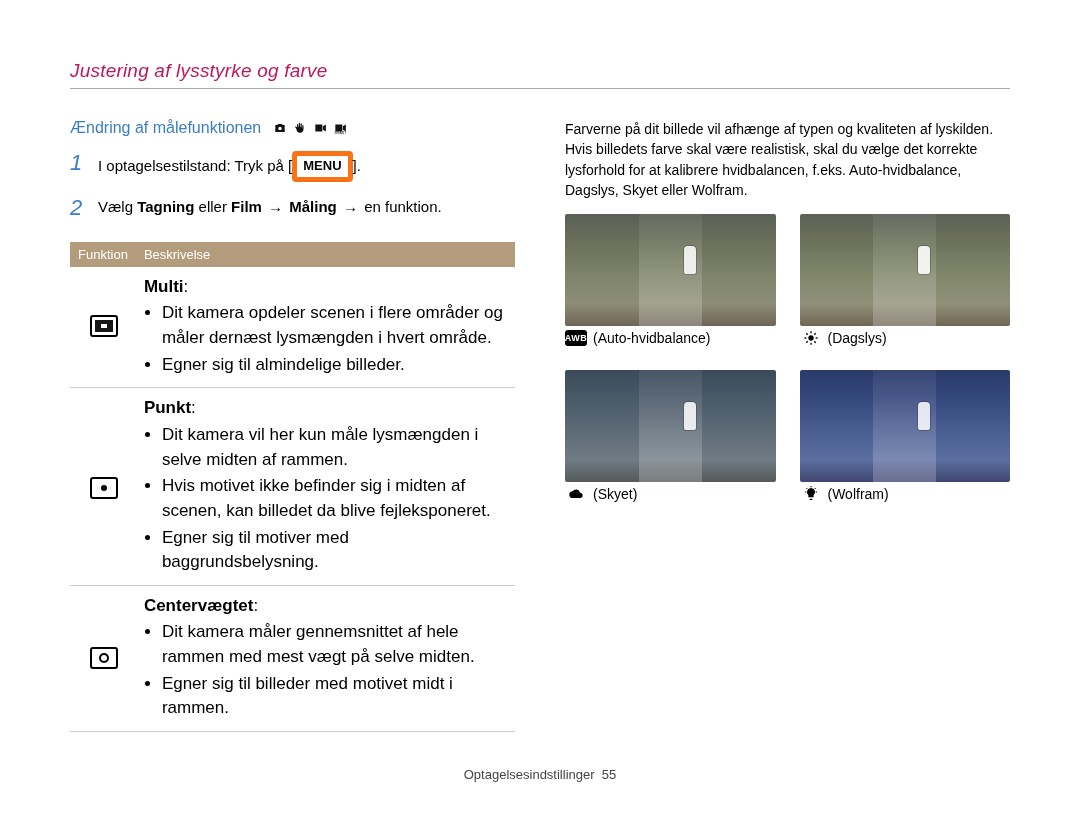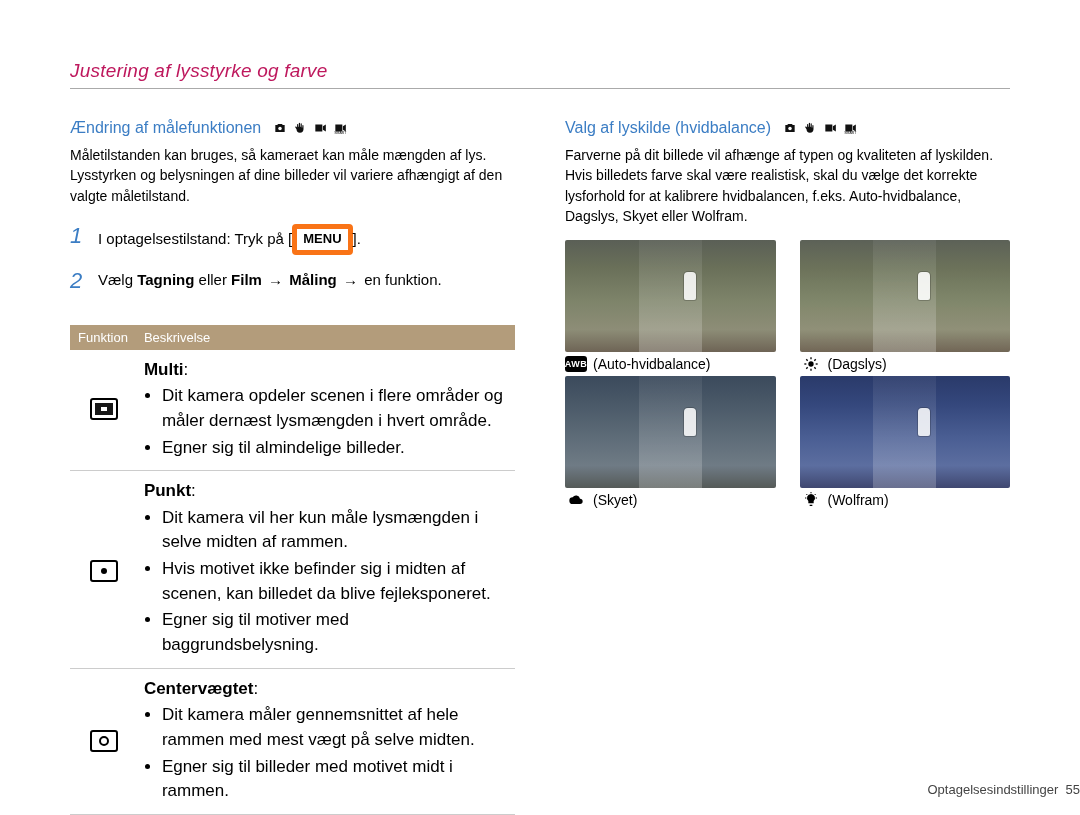--- a/index.html
+++ b/index.html
@@ -80,21 +80,21 @@
     border: 5px solid #f97316;
     border-radius: 4px;
     padding: 1px 6px;
     font-weight: bold;
     font-size: 13px;
     vertical-align: 1px;
   }
   .b { font-weight: bold; }
   .arrow { padding: 0 2px; }
   .func-table {
-    margin-top: 28px;
+    margin-top: 18px;
     border-collapse: collapse;
     width: 100%;
   }
   .func-table thead th {
     background: #b39c7b;
     color: #fff;
     font-weight: 400;
     font-size: 13px;
     text-align: left;
     padding: 5px 8px;
@@ -152,21 +152,21 @@
   .desc ul {
     list-style: disc;
     padding-left: 18px;
     margin-top: 2px;
   }
   .desc ul li { margin-bottom: 2px; }
 
   .wb-grid {
     display: grid;
     grid-template-columns: 1fr 1fr;
-    gap: 4px 24px;
+    gap: 24px 24px;
     margin-top: 4px;
   }
   .wb-item { }
   .wb-img {
     width: 100%;
     height: 112px;
     border-radius: 2px;
     position: relative;
     overflow: hidden;
   }
@@ -215,23 +215,23 @@
     background: #000; color: #fff;
     border-radius: 3px;
     font-size: 9px; font-weight: bold;
     letter-spacing: .5px;
   }
   .wb-awb::before { content: "AWB"; }
   .wb-sun svg, .wb-cloud svg, .wb-tung svg { width: 16px; height: 16px; fill: #000; }
 
   .footer {
     position: absolute;
-    bottom: 18px;
+    bottom: 33px;
     left: 0; right: 0;
-    text-align: right;
+    text-align: center;
     font-size: 13px;
     color: #444;
   }
 </style>
 </head>
 <body>
 
 <div class="page-header">Justering af lysstyrke og farve</div>
 
 <div class="columns">
@@ -249,21 +249,20 @@
           </svg>
         <svg class="mode-icon" viewBox="0 0 24 24">
             <path d="M4 6h12v12H4zM17 9l5-3v12l-5-3z"></path>
           </svg>
         <svg class="mode-icon" viewBox="0 0 24 24">
             <path d="M4 6h12v12H4zM17 9l5-3v12l-5-3z"></path>
             <text x="2" y="22" font-size="6">SMART</text>
           </svg>
       </div>
     </div>
-    <p class="body-text">Måletilstanden kan bruges, så kameraet kan måle mængden af lys. Lysstyrken og belysningen af dine billeder vil variere afhængigt af den valgte måletilstand.</p>
 
     <div class="steps">
       <div class="step">
         <div class="step-num">1</div>
         <div class="step-text">
           <span>I optagelsestilstand: Tryk på [</span><span class="menu-btn">MENU</span><span>].</span>
         </div>
       </div>
       <div class="step">
         <div class="step-num">2</div>
@@ -310,39 +309,20 @@
               <li>Dit kamera måler gennemsnittet af hele rammen med mest vægt på selve midten.</li>
               <li>Egner sig til billeder med motivet midt i rammen.</li>
             </ul>
           </td>
         </tr>
       </tbody>
     </table>
   </div>
 
   <div class="col">
-    <div class="section-title-row">
-      <div class="section-title">Valg af lyskilde (hvidbalance)</div>
-      <div class="mode-icons">
-        <svg class="mode-icon" viewBox="0 0 24 24">
-            <path d="M4 7h3l2-2h6l2 2h3v12H4z"></path>
-            <circle cx="12" cy="13" r="3" fill="#fff"></circle>
-          </svg>
-        <svg class="mode-icon" viewBox="0 0 24 24">
-            <path d="M7 11V6a1 1 0 012 0v4h1V4a1 1 0 012 0v6h1V5a1 1 0 012 0v6h1V8a1 1 0 012 0v6c0 3-2 6-6 6s-6-3-6-6l-2-3a1 1 0 012-1z"></path>
-          </svg>
-        <svg class="mode-icon" viewBox="0 0 24 24">
-            <path d="M4 6h12v12H4zM17 9l5-3v12l-5-3z"></path>
-          </svg>
-        <svg class="mode-icon" viewBox="0 0 24 24">
-            <path d="M4 6h12v12H4zM17 9l5-3v12l-5-3z"></path>
-            <text x="2" y="22" font-size="6">SMART</text>
-          </svg>
-      </div>
-    </div>
     <p class="body-text">Farverne på dit billede vil afhænge af typen og kvaliteten af lyskilden. Hvis billedets farve skal være realistisk, skal du vælge det korrekte lysforhold for at kalibrere hvidbalancen, f.eks. Auto-hvidbalance, Dagslys, Skyet eller Wolfram.</p>
 
     <div class="wb-grid">
       <div class="wb-item">
         <div class="wb-img awb"></div>
         <div class="wb-caption">
           <span class="wb-ico wb-awb"></span>
           <span>(Auto-hvidbalance)</span>
         </div>
       </div>

